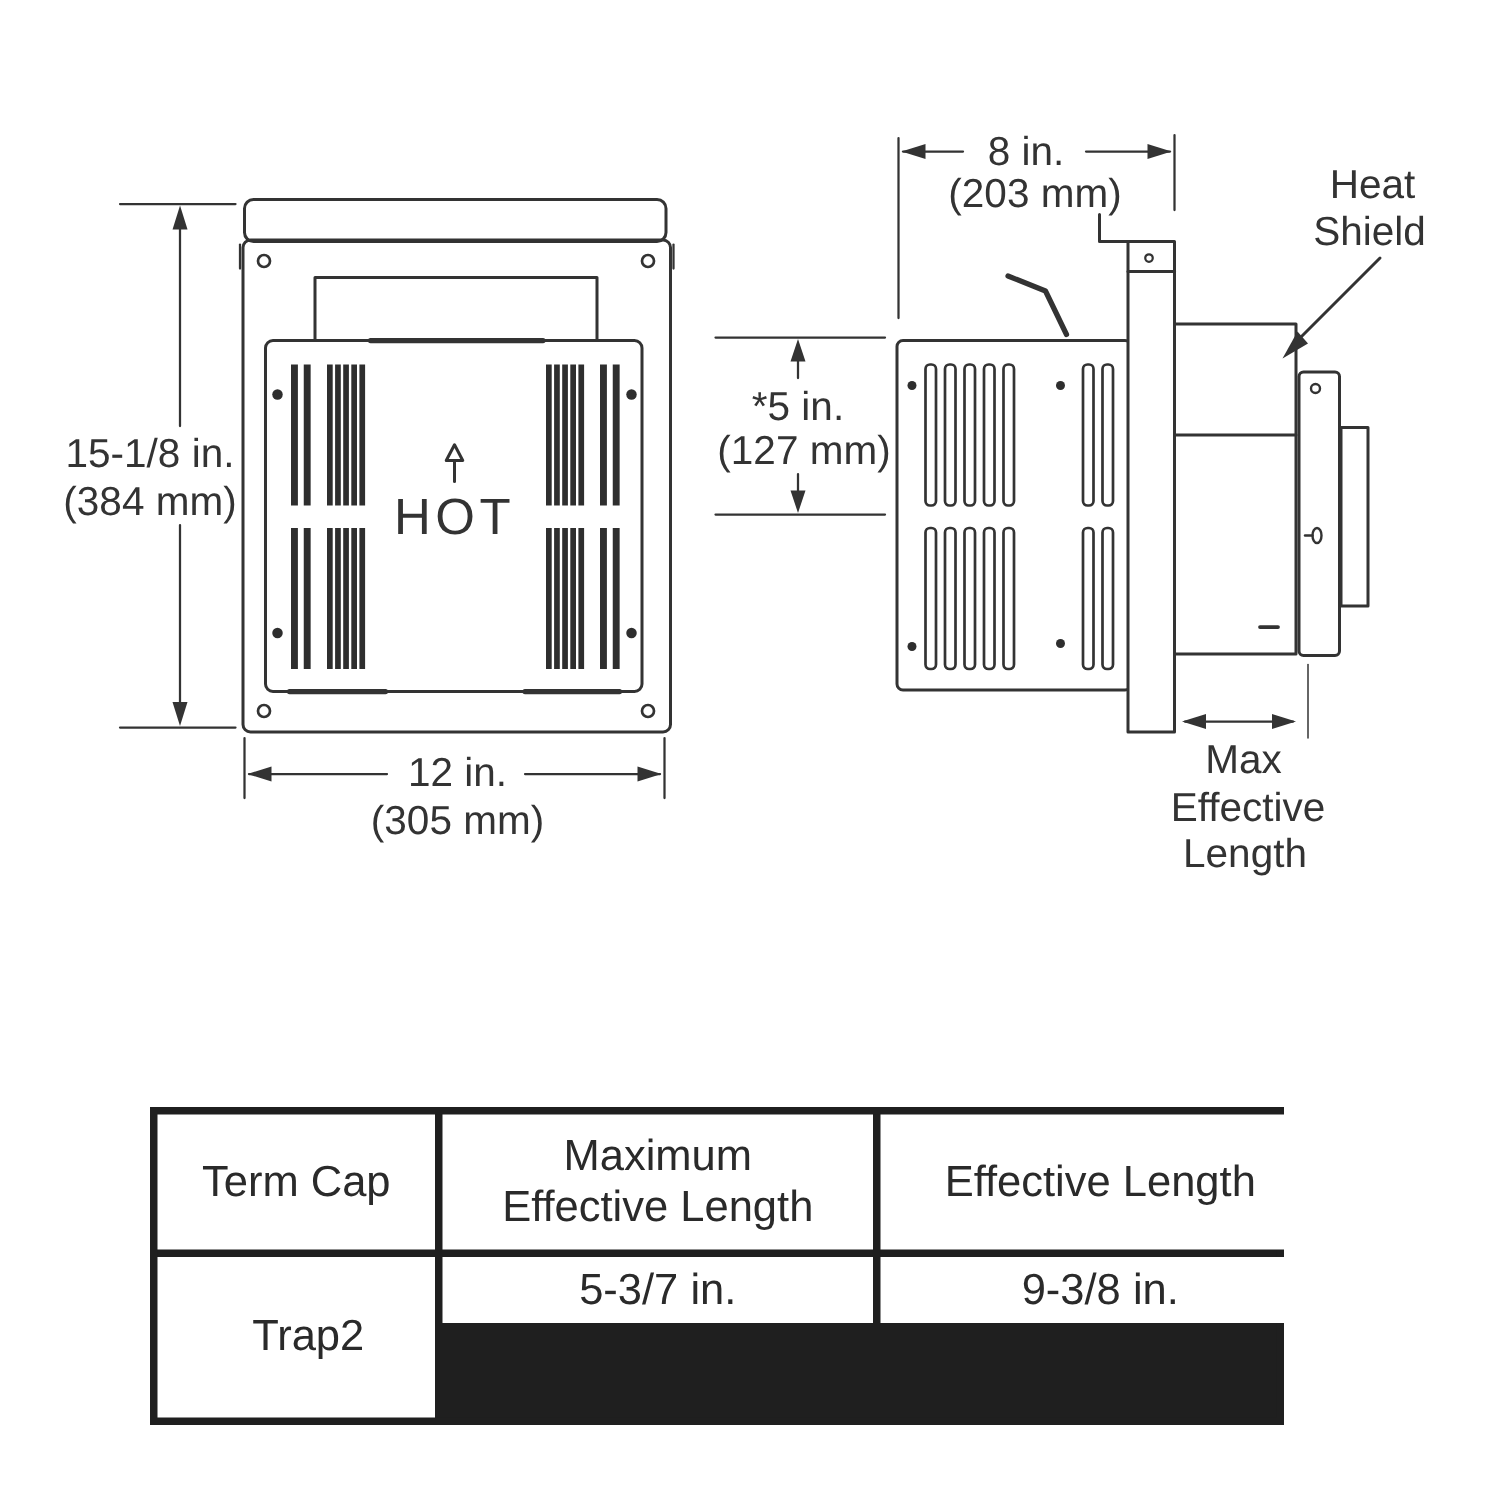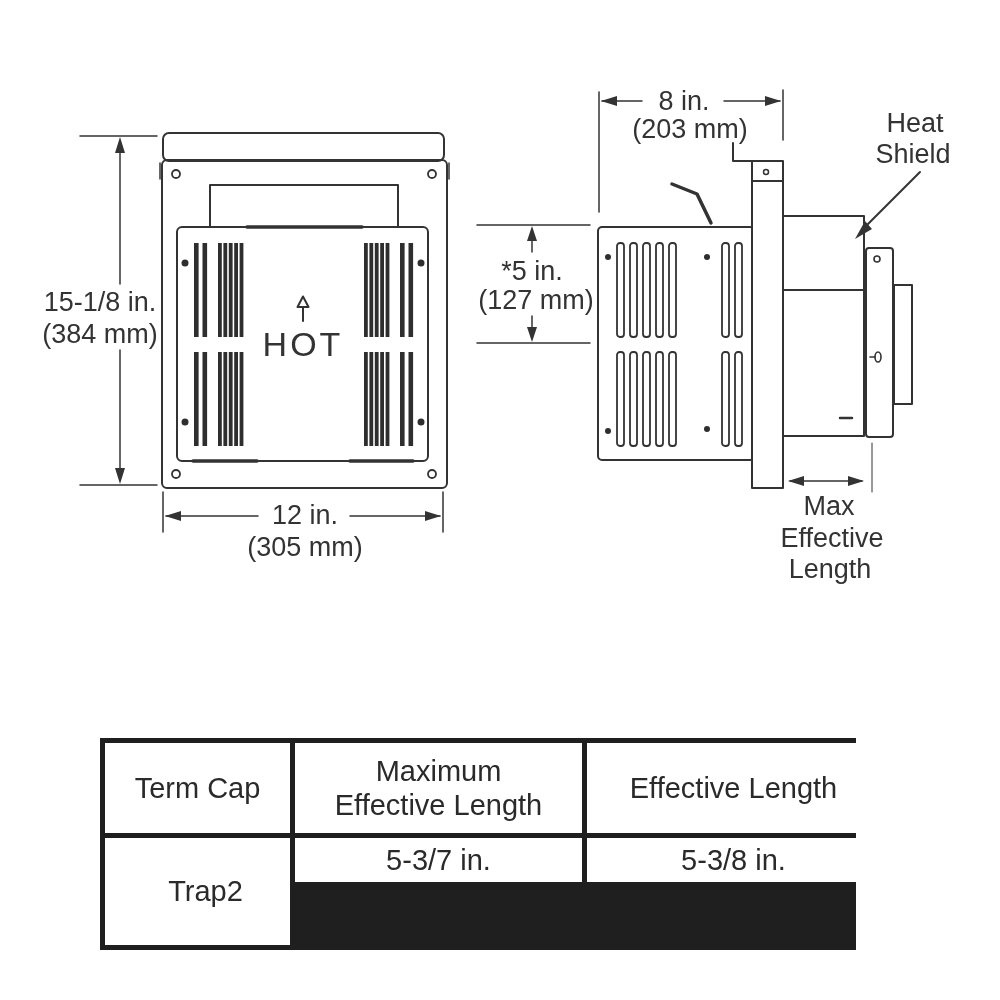--- a/index.html
+++ b/index.html
@@ -210,17 +210,17 @@
     <div class="cell">
       <span class="l">Effective Length</span>
     </div>
     <div class="cell" id="cell-rowlabel">
       <span class="l">Trap2</span>
     </div>
     <div class="cell">
       <span class="l">5-3/7 in.</span>
     </div>
     <div class="cell">
-      <span class="l">5-3/8 in.</span>
+      <span class="l">9-3/8 in.</span>
     </div>
   </div>
 
 </div>
 
 </body></html>

